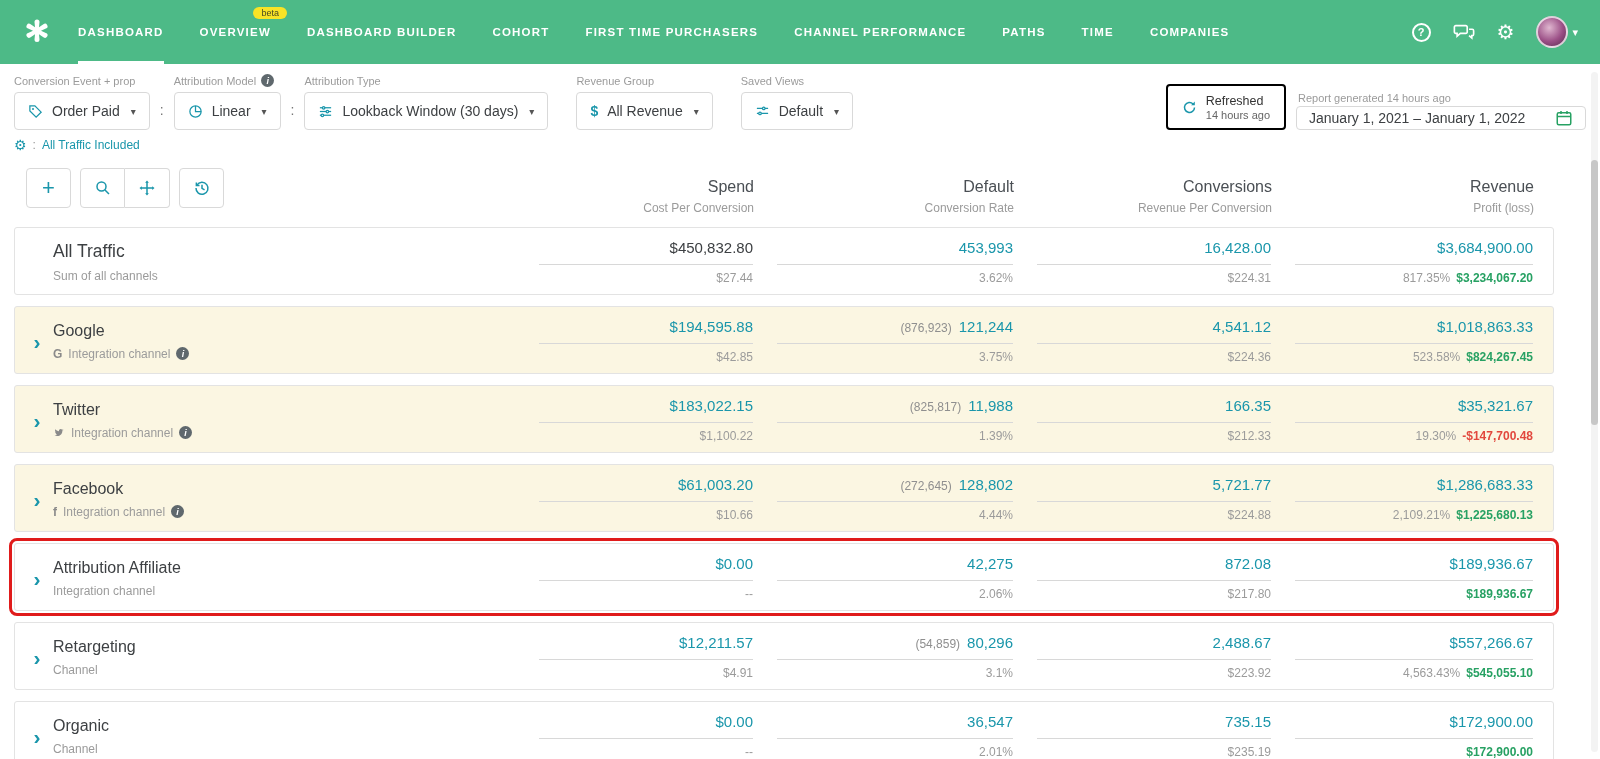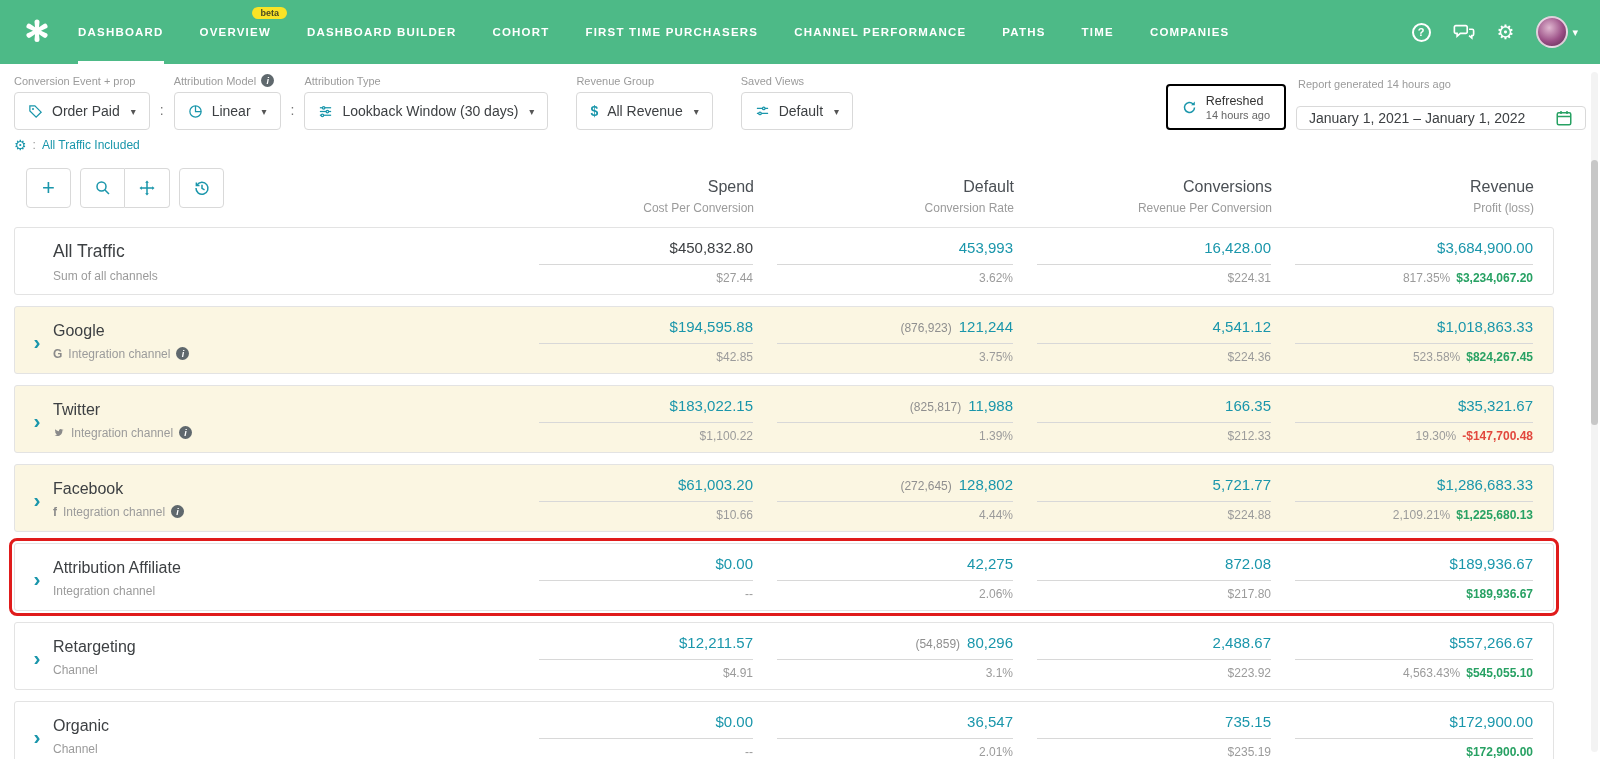--- a/index.html
+++ b/index.html
@@ -8,21 +8,21 @@
 
   
   .topnav { height:64px; background:#4dba87; display:flex; align-items:stretch; padding:0 22px; }
   .logo { display:flex; align-items:center; margin-right:26px; cursor:pointer; }
   .nav-items { display:flex; align-items:stretch; gap:36px; flex:1; }
   .nav-item { color:#fff; font-size:11.5px; font-weight:bold; letter-spacing:1.2px;
     text-decoration:none; display:flex; align-items:center; position:relative;
     border-bottom:3px solid transparent; padding-top:3px; cursor:pointer; }
   .nav-item.active { border-bottom-color:#fff; }
   .badge-beta { position:absolute; top:7px; right:-16px; background:#f9e326; color:#4a4a22;
-    font-size:9px; font-weight:bold; padding:1px 8px; border-radius:8px; letter-spacing:0; }
+    font-size:9px; font-weight:normal; padding:1px 8px; border-radius:8px; letter-spacing:0; }
   .nav-right { display:flex; align-items:center; gap:22px; }
   .help-icon { width:19px; height:19px; border:2px solid #fff; border-radius:50%;
     display:flex; align-items:center; justify-content:center; cursor:pointer; }
   .help-icon::after { content:"?"; color:#fff; font-size:11px; font-weight:bold; }
   .gear-icon-nav { color:#fff; font-size:20px; line-height:1; cursor:pointer; }
   .avatar-wrap { display:flex; align-items:center; gap:4px; cursor:pointer; }
   .avatar { width:32px; height:32px; border-radius:50%; border:2px solid rgba(255,255,255,.75);
     background:radial-gradient(circle at 40% 35%, #e0b7d0, #9b4f86 55%, #54294c); }
   .avatar-caret { color:#fff; font-size:11px; }
 
@@ -35,21 +35,21 @@
   .dropdown .dollar { color:#1a96ab; font-weight:bold; font-size:14px; }
   .caret { font-size:10px; color:#555; margin-left:2px; }
   .colon { color:#777; font-size:14px; padding-bottom:12px; }
   .filter-right { margin-left:auto; display:flex; align-items:flex-end; gap:10px; }
   .refresh-btn { height:46px; border:2px solid #000000; border-radius:4px; background:#fff;
     padding:4px 14px; display:flex; align-items:center; gap:9px; cursor:pointer; }
   .refresh-text { display:flex; flex-direction:column; align-items:flex-start; }
   .refresh-title { font-size:12.5px; color:#333; }
   .refresh-sub { font-size:11px; color:#666; margin-top:1px; }
   .date-col { display:flex; flex-direction:column; }
-  .report-note { font-size:11px; color:#9b9b9b; margin-bottom:16px; padding-left:2px; }
+  .report-note { font-size:11px; color:#9b9b9b; margin-bottom:2px; padding-left:2px; }
   .date-range { height:24px; border:1px solid #d9d9d9; border-radius:4px; background:#fff;
     display:flex; align-items:center; gap:14px; padding:0 12px; font-size:14px; color:#3d4043;
     cursor:pointer; min-width:290px; justify-content:space-between; }
   .traffic-note { display:flex; align-items:center; gap:6px; padding:4px 14px 8px; font-size:12px; }
   .traffic-note .gear-small { color:#1a96ab; font-size:14px; line-height:1; }
   .traffic-note .tn-colon { color:#999; }
   .traffic-link { color:#1a96ab; text-decoration:none; cursor:pointer; }
 
   
   .tablewrap { padding:4px 46px 0 14px; }

